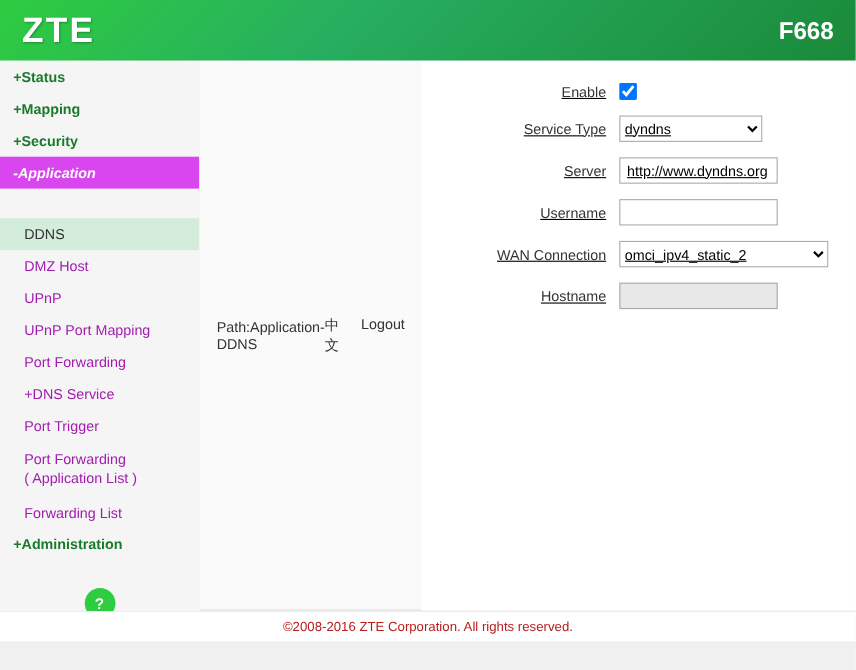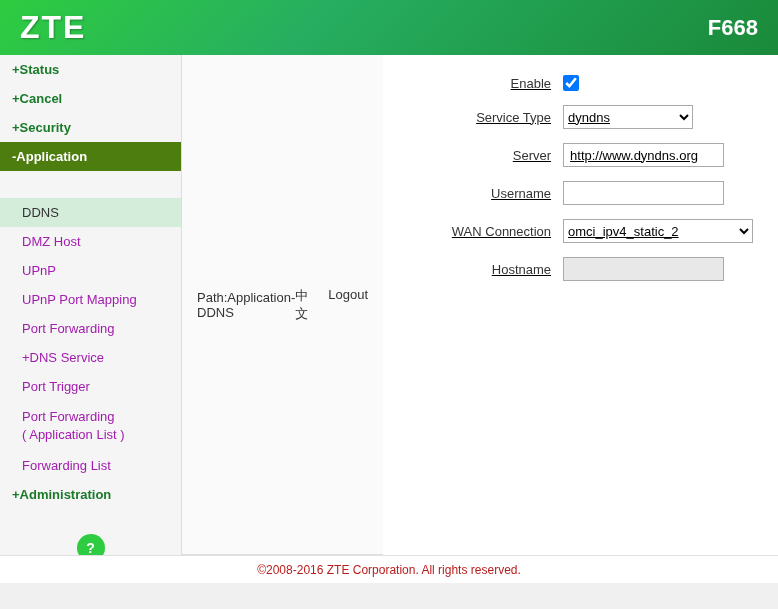--- a/index.html
+++ b/index.html
@@ -54,23 +54,24 @@
       padding: 7px 12px;
       cursor: pointer;
       color: #a21caf;
       font-size: 13px;
     }
     .sidebar-item.top-level {
       font-weight: bold;
       color: #1a7a2a;
     }
     .sidebar-item.active-section {
-      background: #4d7c0f;
-      color: white;
-      font-weight: bold;
+      background: #d946ef;
+      color: white;
+      font-weight: bold;
+      font-style: italic;
     }
     .sidebar-item.active-page {
       background: #d4edda;
       color: #333;
       padding-left: 22px;
       margin-top: 27px;
     }
     .sidebar-item.sub {
       padding-left: 22px;
       font-weight: normal;
@@ -132,21 +133,21 @@
     .form-control {
       border: 1px solid #aaa;
       background: #fff;
       padding: 3px 6px;
       font-size: 13px;
       height: 24px;
     }
     .form-control:disabled, .form-control.readonly {
       background: #e8e8e8;
     }
-    input[type="text"] { width: 161px; }
+    input[type="text"] { width: 144px; }
     input[type="password"] { width: 180px; }
     input[type="checkbox"] { width: 16px; height: 16px; cursor: pointer; }
     select { height: 24px; font-size: 13px; border: 1px solid #aaa; background: white; cursor: pointer; }
     .select-service { width: 130px; }
     .select-wan { width: 190px; }
 
     
     .bottom-bar {
       height: 54px;
       background: linear-gradient(to bottom, #f0f0f0, #e0e0e0);
@@ -192,21 +193,21 @@
 
 <div class="header">
   <span class="header-logo">ZTE</span>
   <span class="header-model">F668</span>
 </div>
 
 <div class="layout">
 
   <div class="sidebar">
     <div class="sidebar-item top-level">+Status</div>
-    <div class="sidebar-item top-level">+Cancel</div>
+    <div class="sidebar-item top-level">+Mapping</div>
     <div class="sidebar-item top-level">+Security</div>
     <div class="sidebar-item active-section">-Application</div>
     <div class="sidebar-item sub active-page">DDNS</div>
     <div class="sidebar-item sub">DMZ Host</div>
     <div class="sidebar-item sub">UPnP</div>
     <div class="sidebar-item sub">UPnP Port Mapping</div>
     <div class="sidebar-item sub">Port Forwarding</div>
     <div class="sidebar-item sub">+DNS Service</div>
     <div class="sidebar-item sub">Port Trigger</div>
     <div class="sidebar-item sub" style="line-height:1.4;">Port Forwarding<br>( Application List )</div>

